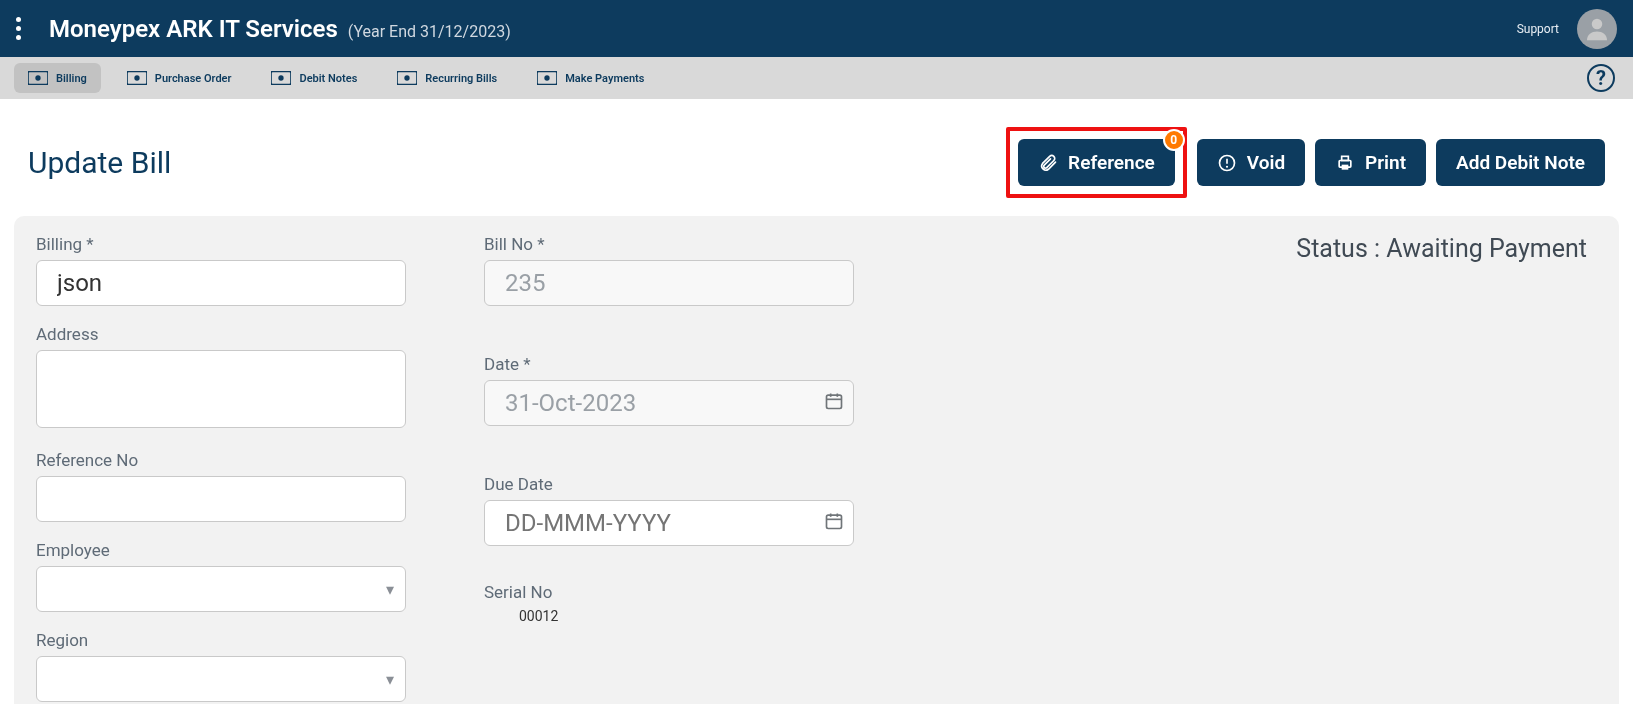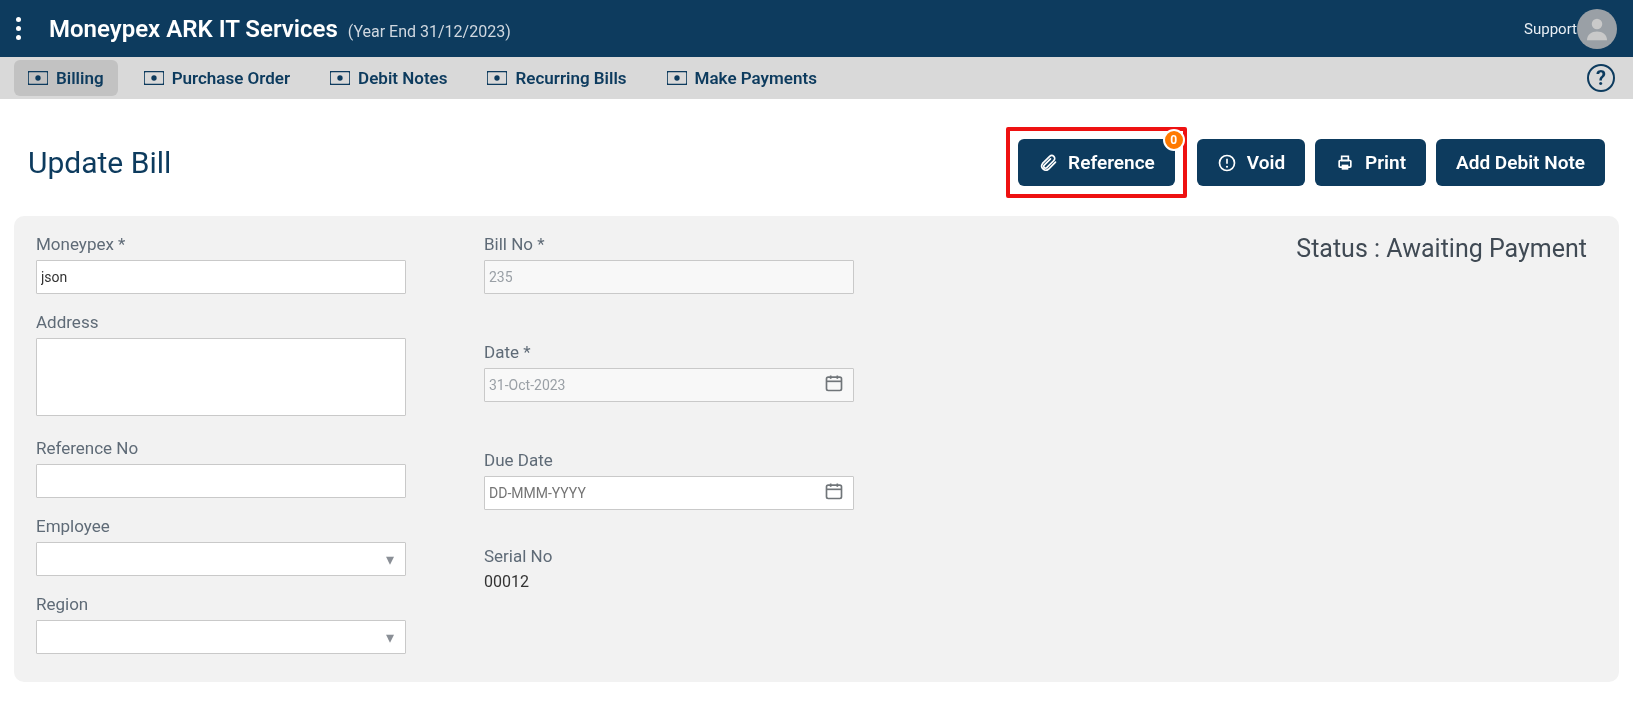--- a/index.html
+++ b/index.html
@@ -44,22 +44,23 @@
   .app-subtitle {
     font-size: 16px;
     font-weight: 400;
     color: #d0d8e0;
     margin-left: 6px;
   }
   .topbar-spacer {
     flex: 1;
   }
   .support-link {
-    font-size: 15px;
+    font-size: 12px;
     color: #e8eef4;
+    margin-right: 18px;
     cursor: pointer;
   }
   .avatar {
     width: 40px;
     height: 40px;
     border-radius: 50%;
     background: #9aa0a6;
     display: flex;
     align-items: center;
     justify-content: center;
@@ -74,21 +75,21 @@
     display: flex;
     align-items: center;
     padding: 0 14px;
     gap: 12px;
   }
   .nav-item {
     display: inline-flex;
     align-items: center;
     gap: 8px;
     padding: 8px 14px;
-    font-size: 17px;
+    font-size: 11px;
     font-weight: 600;
     color: #0d3b5e;
     border-radius: 6px;
     cursor: pointer;
   }
   .nav-item.active {
     background: #c2c2c2;
   }
   .nav-icon {
     display: inline-flex;
@@ -187,24 +188,24 @@
   .field-label {
     font-size: 17px;
     color: #5f6b77;
     margin-bottom: 6px;
     display: block;
   }
   .input, .select, .textarea {
     width: 100%;
     max-width: 370px;
     border: 1px solid #c9c9c9;
-    border-radius: 1px;
+    border-radius: 6px;
     background: #fff;
-    padding: 8px 4px;
-    font-size: 14px;
+    padding: 8px 20px;
+    font-size: 24px;
     color: #333;
   }
   .input.readonly {
     background: #f8f8f8;
     color: #9aa0a6;
   }
   .textarea {
     height: 78px;
     resize: none;
   }
@@ -231,23 +232,24 @@
     transform: translateY(-50%);
     color: #707579;
   }
   .date-icon svg { width: 20px; height: 20px; }
 
   .status-text {
     font-size: 25px;
     color: #404a54;
   }
   .serial-value {
-    font-size: 16px;
+    font-size: 14px;
     color: #333;
     margin-top: 2px;
+    margin-left: 35px;
   }
 </style>
 </head>
 <body>
 
 <div class="topbar">
   <div class="menu-dots">
     <span></span>
       <span></span>
       <span></span>
@@ -355,21 +357,21 @@
         <span>Add Debit Note</span>
       </button>
     </div>
   </div>
 
   <div class="form-panel">
 
     <div class="col">
 
       <div class="field">
-        <label class="field-label">Moneypex *</label>
+        <label class="field-label">Billing *</label>
         <input class="input" type="text" value="json" style="">
       </div>
 
       <div class="field">
         <label class="field-label">Address</label>
         <textarea class="textarea" style=""></textarea>
       </div>
 
       <div class="field">
         <label class="field-label">Reference No</label>

